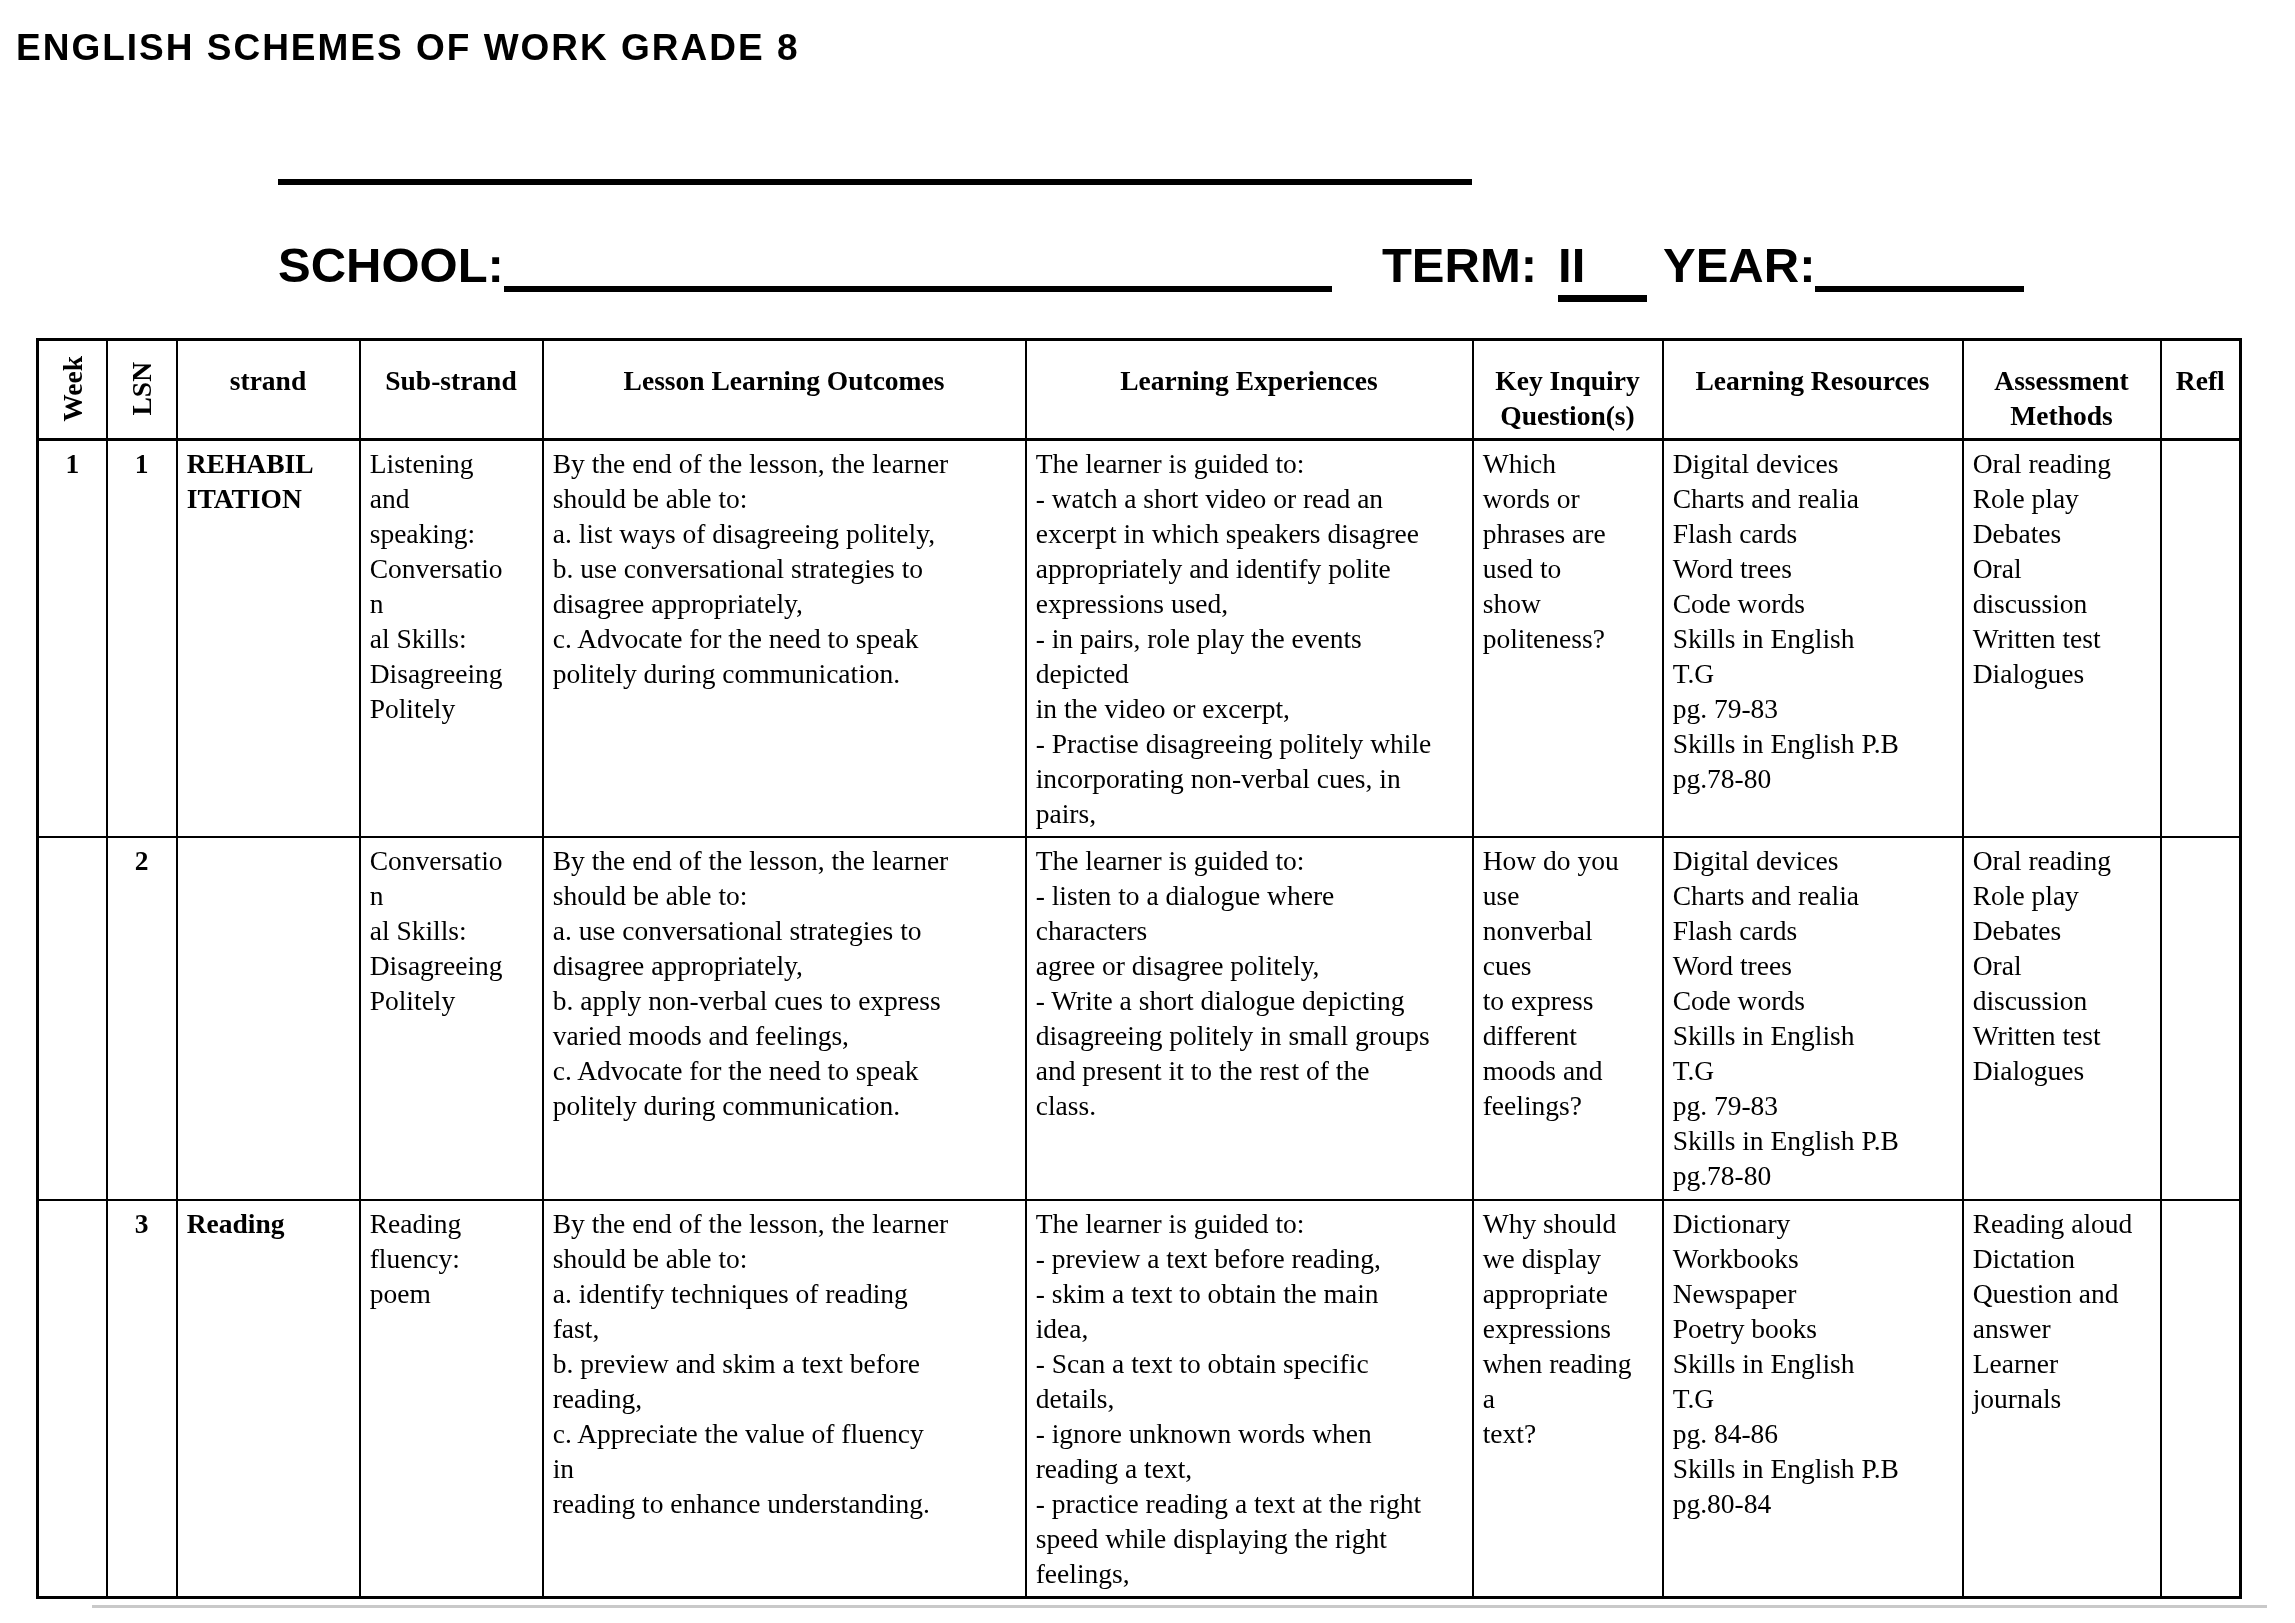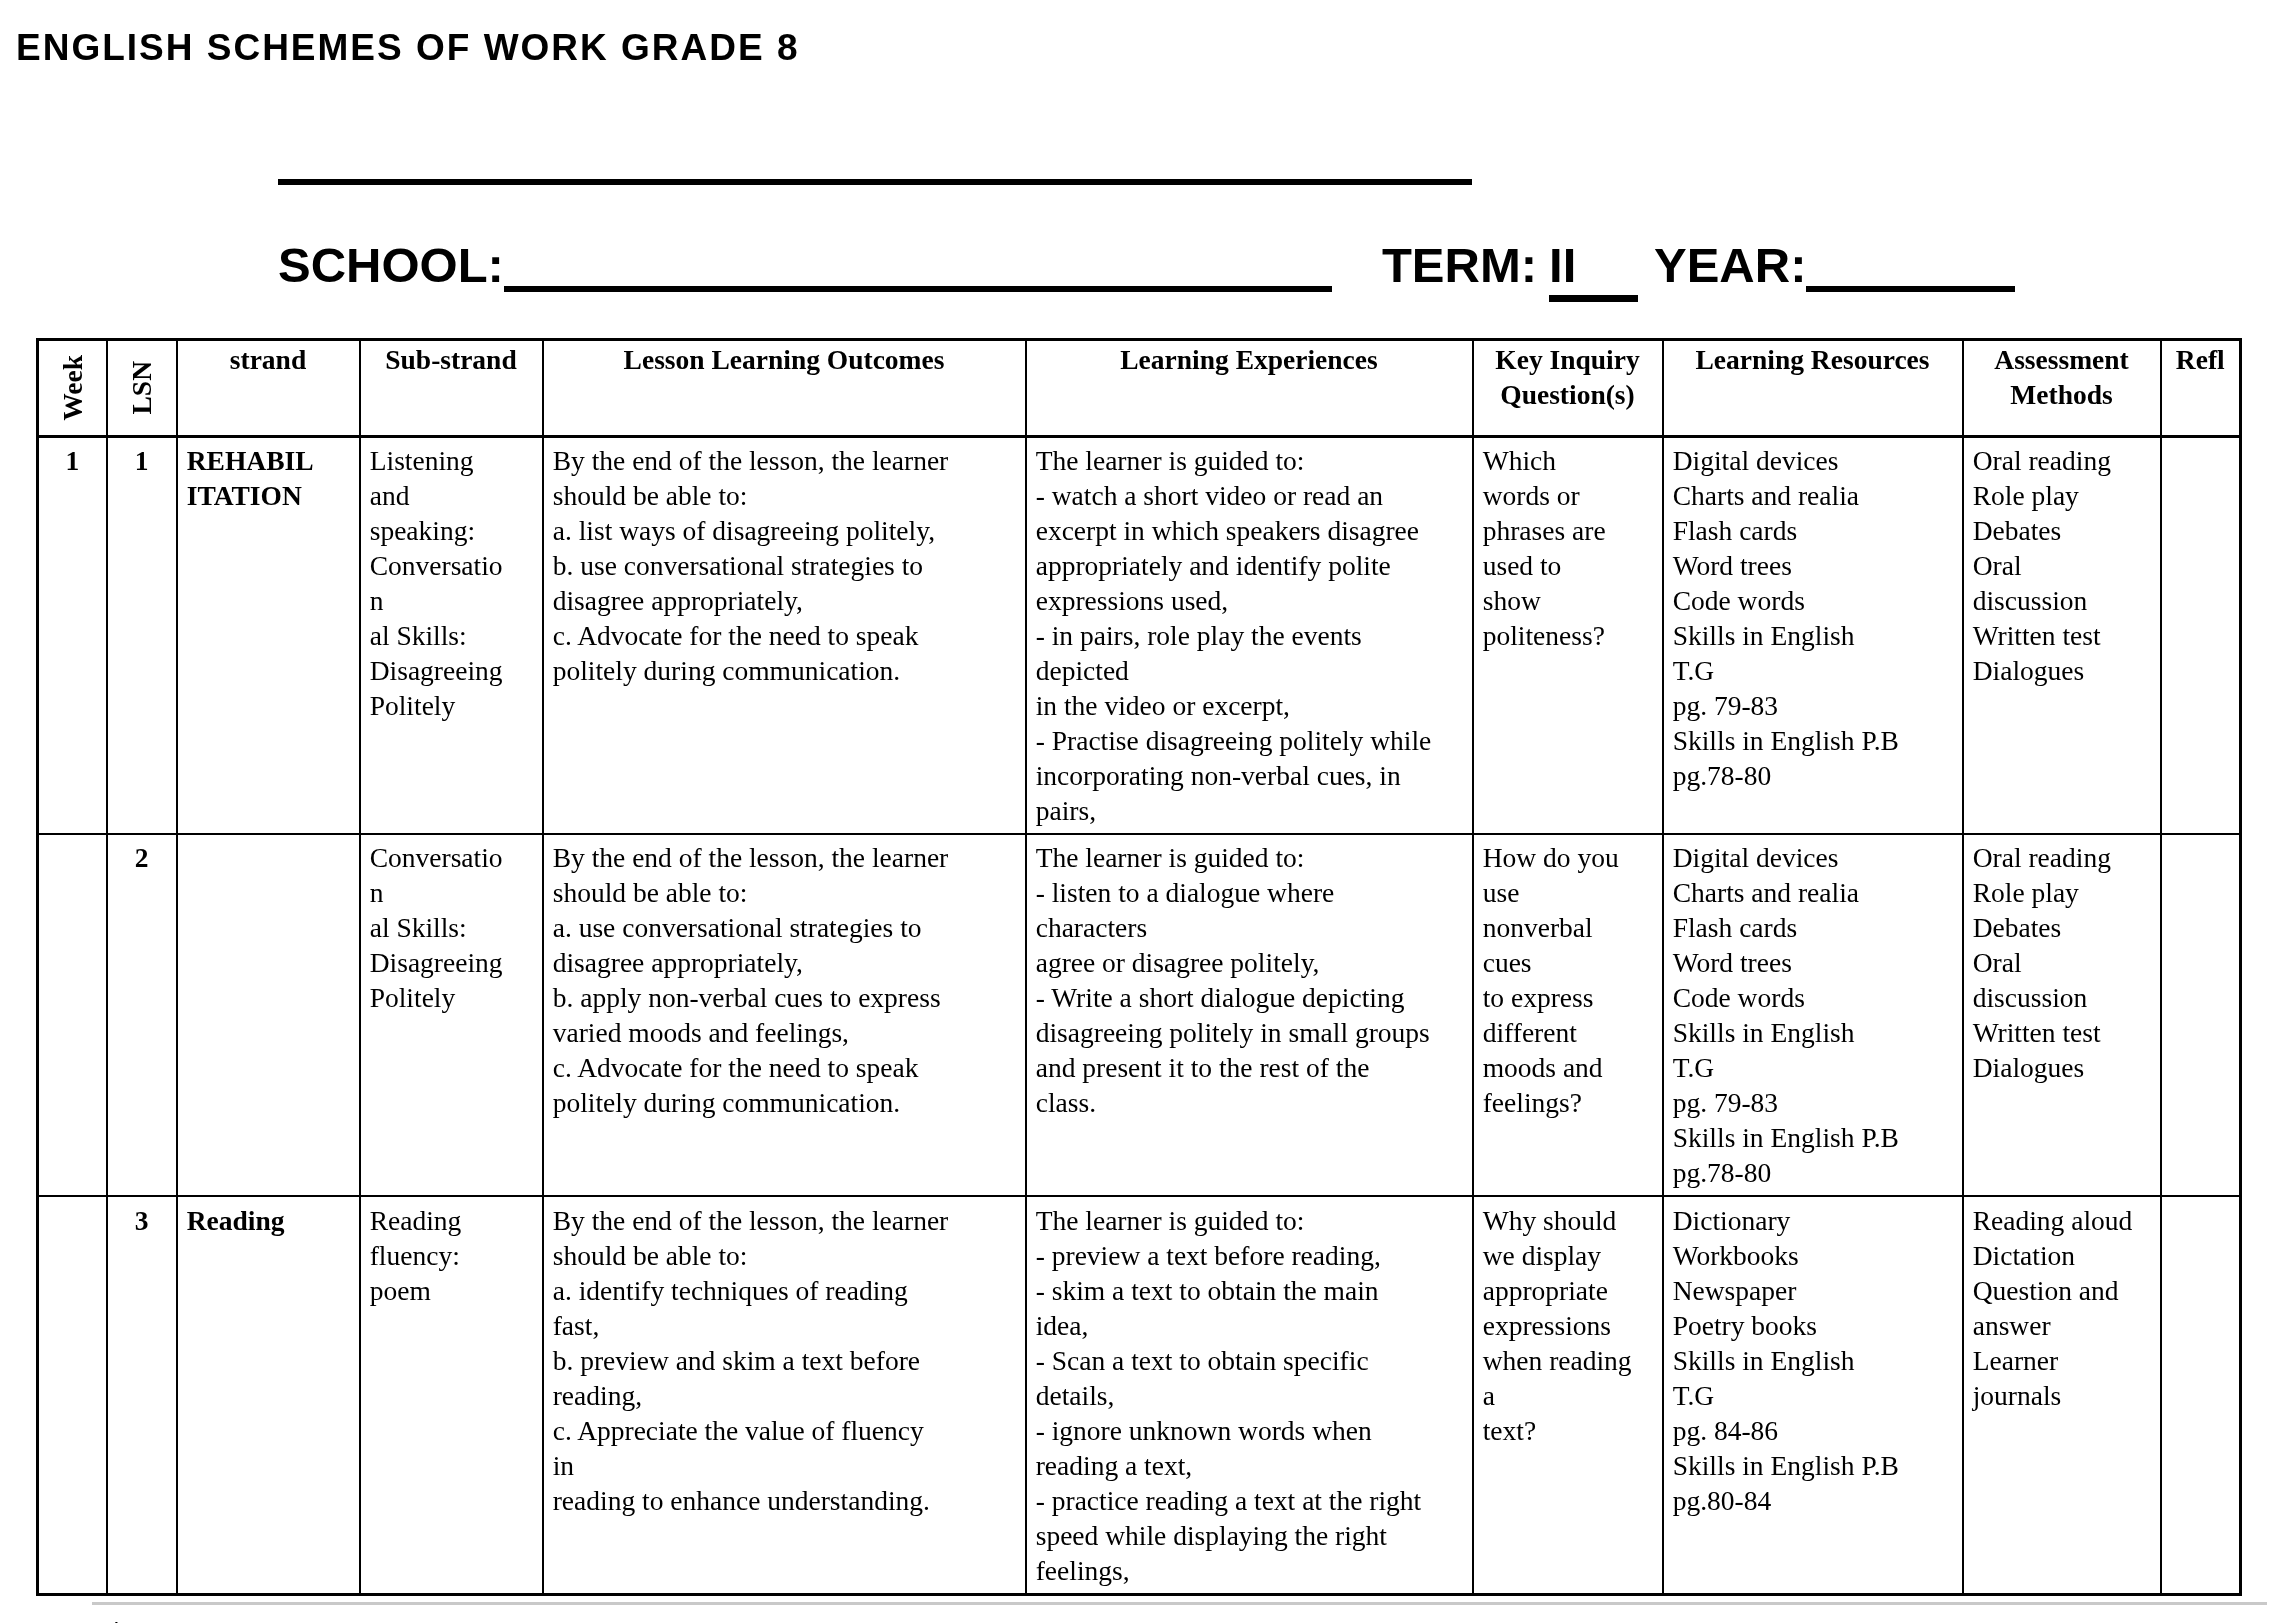--- a/index.html
+++ b/index.html
@@ -22,36 +22,36 @@
   .fill{
     display:inline-block;height:0;border-bottom:6.5px solid #000;
     vertical-align:-10.5px;
   }
   .fill-teacher{width:1194px;}
   .fill-school{width:828px;}
   .fill-year{width:209px;}
   .lbl-term{margin-left:50px;}
   .term-value{
     display:inline-block;border-bottom:7.9px solid #000;
-    padding-right:62px;margin-left:12px;
+    padding-right:62px;margin-left:21px;
   }
   .lbl-year{margin-left:15.7px;}
   
   table.schemes{
     margin:36px 0 0 36px;border-collapse:collapse;table-layout:fixed;
     width:2204px;border:3.3px solid #000;
   }
   th,td{
     border:2px solid #000;vertical-align:top;
     font-size:27.5px;line-height:35px;
     padding:5.2px 9.2px;white-space:pre-line;overflow:hidden;
   }
   thead th{
     font-weight:bold;text-align:center;border-bottom:3.3px solid #000;
-    height:97px;box-sizing:border-box;padding-top:1px;
+    height:97px;box-sizing:border-box;padding-top:22px;
   }
   th.vert{vertical-align:middle;padding:0;}
   th.vert div{
     writing-mode:vertical-rl;transform:rotate(180deg);
     margin:0 auto;font-weight:bold;
   }
   td.c-week,td.c-lsn{text-align:center;font-weight:bold;}
   td.c-strand{font-weight:bold;border-radius:10px;}
   tr.r1{height:380px;}
   tr.r2{height:356px;}

